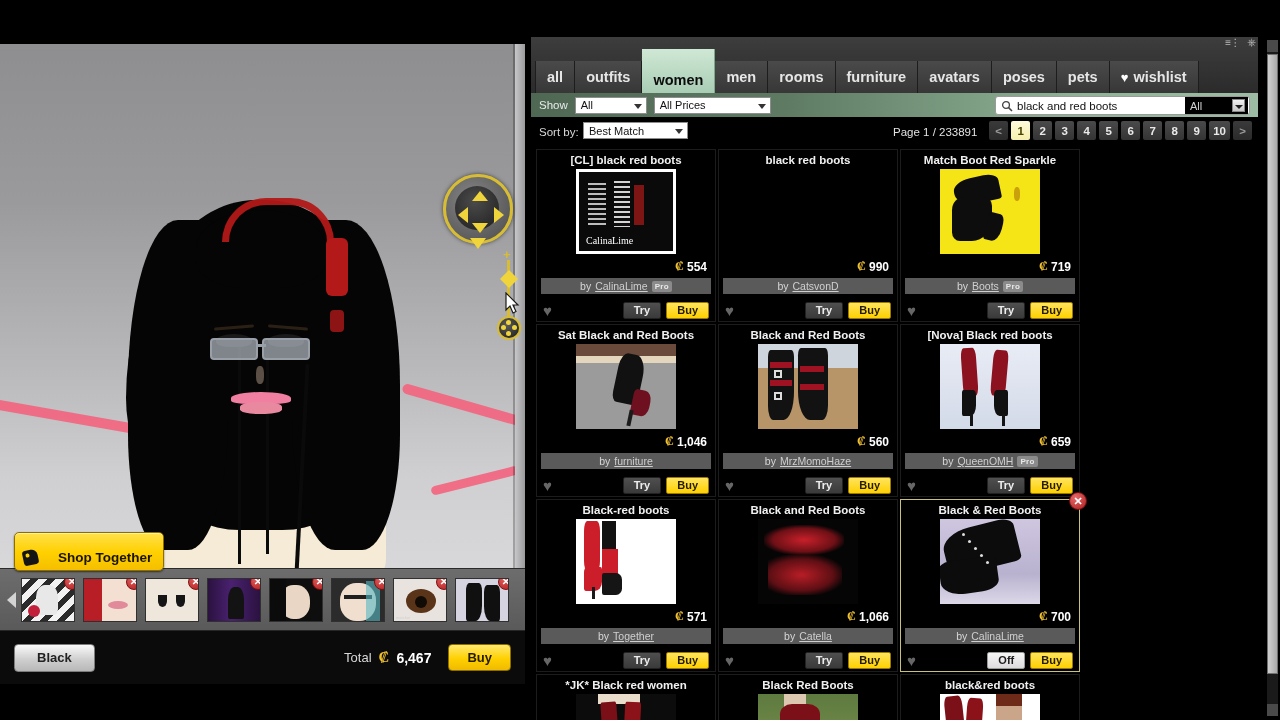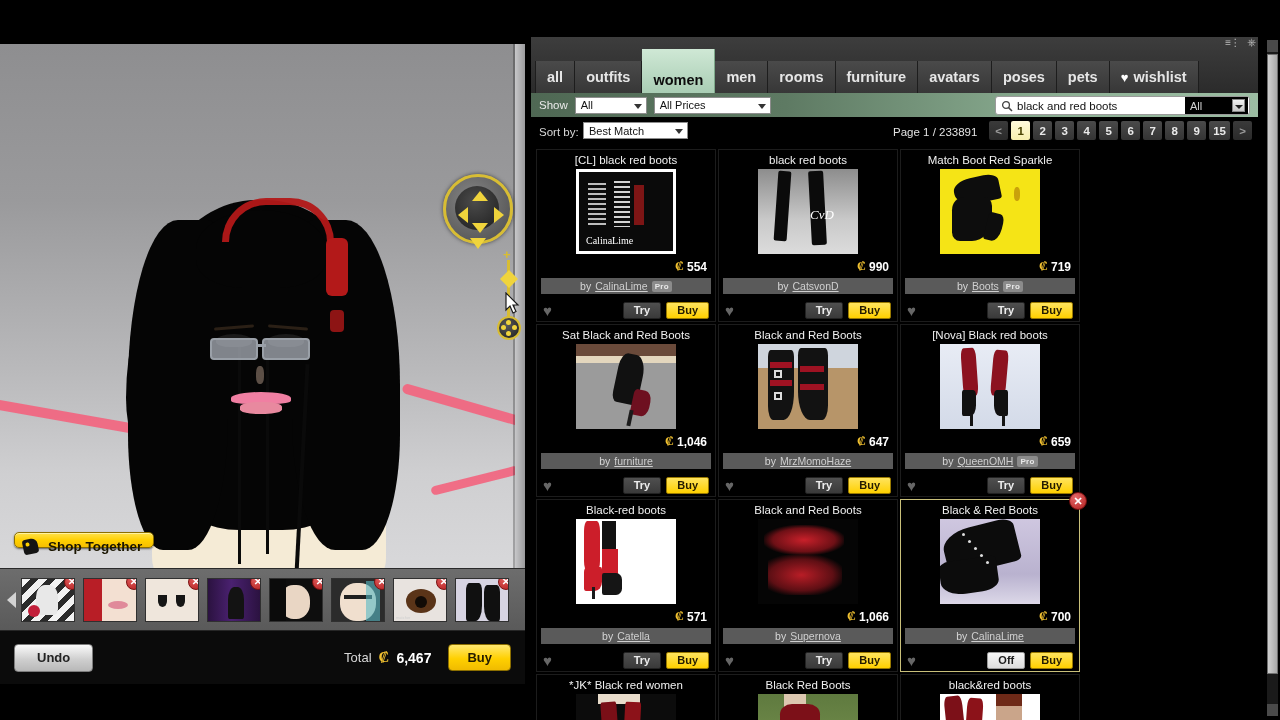--- a/index.html
+++ b/index.html
@@ -24,22 +24,22 @@
   }
   .skin { position: absolute; background: #f5ebd6; }
 
   
   .ribbon {
     position: absolute; background: #f2657f; opacity: .92;
   }
 
   #shop-together {
     position: absolute; left: 14px; top: 532px; z-index: 40;
-    height: 16px; padding: 12px 11px 0 8px;
-    display: flex; align-items: center; gap: 10px;
+    height: 39px; padding: 12px 11px 0 8px;
+    display: flex; align-items: center; gap: 20px;
     background: linear-gradient(#ffe14c 0%, #ffd000 52%, #f5bf00 100%);
     border: 1px solid #8c6f00; border-radius: 5px;
     box-shadow: 0 1px 2px rgba(0,0,0,.55), inset 0 1px 0 #fff3a0;
     color: #1a1500; font-size: 13.5px; font-weight: bold; white-space: nowrap;
     cursor: pointer;
   }
   #shop-together .tagicon {
     width: 15px; height: 15px; background: #141414; border-radius: 3px 6px 3px 3px;
     position: relative; transform: rotate(-12deg);
   }
@@ -219,21 +219,21 @@
     position: absolute; left: 2px; top: 112px; width: 727px;
     display: flex; flex-wrap: wrap; gap: 2px 2px; padding-left: 3px;
   }
   .card {
     position: relative; width: 180px; height: 173px; background: #000;
     border: 1px solid #1c1c1c;
   }
   .card.selected { border: 1px solid #c9c07a; }
   .card-title {
     height: 19px; display: flex; align-items: center; justify-content: center;
-    color: #f0f0f0; font-size: 11.5px; font-weight: normal; text-align: right;
+    color: #f0f0f0; font-size: 11.5px; font-weight: bold; text-align: right;
     overflow: hidden; white-space: nowrap; padding: 0 4px;
   }
   .card-img {
     position: relative; margin: 0 auto; width: 100px; height: 85px;
     overflow: hidden; background: #000;
   }
   .card-price {
     position: absolute; right: 8px; top: 109px; color: #fff; font-size: 12px; font-weight: bold;
     display: flex; align-items: center; gap: 3px;
   }
@@ -424,21 +424,21 @@
       <div class="thumb">
         <div class="art" style="background:#d7d4e2;"></div>
         <div style="position:absolute;left:10px;top:4px;width:16px;height:38px;background:#101010;border-radius:20% 20% 40% 10%;"></div>
         <div style="position:absolute;left:28px;top:6px;width:16px;height:36px;background:#101010;border-radius:20% 20% 10% 40%;"></div>
         <div class="tx">✕</div>
       </div>
     </div>
   </div>
 
   <div id="bottom-bar">
-    <button id="undo-button">Undo</button>
+    <button id="undo-button">Black</button>
     <div id="total-group">
       <span id="total-label">Total</span>
       <span class="credit-c">₡</span>
       <span id="total-amount">6,467</span>
       <button id="buy-total-button">Buy</button>
     </div>
   </div>
 
   <div id="catalog">
 
@@ -513,21 +513,21 @@
         <div class="pg nav">&lt;</div>
         <div class="pg current">1</div>
         <div class="pg">2</div>
         <div class="pg">3</div>
         <div class="pg">4</div>
         <div class="pg">5</div>
         <div class="pg">6</div>
         <div class="pg">7</div>
         <div class="pg">8</div>
         <div class="pg">9</div>
-        <div class="pg">15</div>
+        <div class="pg">10</div>
         <div class="pg nav">&gt;</div>
       </div>
     </div>
 
     <div id="grid">
 
       <div class="card">
         <div class="card-title">[CL] black red boots</div>
         <div class="card-img">
           <div class="art" style="background:#0a0a0a;border:3px solid #fff;"></div>
@@ -547,26 +547,20 @@
         </div>
         <div class="card-actions">
           <span class="wish-heart">♥</span>
           <div class="btn-try">Try</div>
           <div class="btn-buy">Buy</div>
         </div>
       </div>
 
       <div class="card">
         <div class="card-title">black red boots</div>
-        <div class="card-img">
-          <div class="art" style="background:linear-gradient(#8d8d8d,#c9c9c9 60%,#dcdcdc);"></div>
-          <div style="position:absolute;left:18px;top:2px;width:13px;height:70px;background:#0b0b0b;border-radius:2px;transform:rotate(4deg);"></div>
-          <div style="position:absolute;left:52px;top:2px;width:15px;height:74px;background:#0b0b0b;border-radius:2px;transform:rotate(-3deg);"></div>
-          <div style="position:absolute;left:52px;top:38px;color:#fff;font-size:13px;font-style:italic;font-family:'Liberation Serif',serif;">CvD</div>
-        </div>
         <div class="card-price">
           <span class="credit-c">₡</span>
           <span>990</span>
         </div>
         <div class="card-author">
           <span>by</span>
           <a href="#">CatsvonD</a>
         </div>
         <div class="card-actions">
           <span class="wish-heart">♥</span>
@@ -631,21 +625,21 @@
           <div style="position:absolute;left:40px;top:4px;width:30px;height:72px;background:#121212;border-radius:10% 10% 20% 40%;"></div>
           <div style="position:absolute;left:12px;top:18px;width:22px;height:6px;background:#9e1222;"></div>
           <div style="position:absolute;left:12px;top:36px;width:22px;height:6px;background:#9e1222;"></div>
           <div style="position:absolute;left:42px;top:22px;width:24px;height:6px;background:#9e1222;"></div>
           <div style="position:absolute;left:42px;top:40px;width:24px;height:6px;background:#9e1222;"></div>
           <div style="position:absolute;left:16px;top:26px;width:8px;height:8px;border:2px solid #ddd;"></div>
           <div style="position:absolute;left:16px;top:48px;width:8px;height:8px;border:2px solid #ddd;"></div>
         </div>
         <div class="card-price">
           <span class="credit-c">₡</span>
-          <span>647</span>
+          <span>560</span>
         </div>
         <div class="card-author">
           <span>by</span>
           <a href="#">MrzMomoHaze</a>
         </div>
         <div class="card-actions">
           <span class="wish-heart">♥</span>
           <div class="btn-try">Try</div>
           <div class="btn-buy">Buy</div>
         </div>
@@ -688,21 +682,21 @@
           <div style="position:absolute;left:26px;top:30px;width:16px;height:28px;background:#cc1e2a;"></div>
           <div style="position:absolute;left:26px;top:54px;width:20px;height:22px;background:#151515;border-radius:10% 30% 30% 10%;"></div>
           <div style="position:absolute;left:16px;top:68px;width:3px;height:12px;background:#1a1a1a;"></div>
         </div>
         <div class="card-price">
           <span class="credit-c">₡</span>
           <span>571</span>
         </div>
         <div class="card-author">
           <span>by</span>
-          <a href="#">Catella</a>
+          <a href="#">Together</a>
         </div>
         <div class="card-actions">
           <span class="wish-heart">♥</span>
           <div class="btn-try">Try</div>
           <div class="btn-buy">Buy</div>
         </div>
       </div>
 
       <div class="card">
         <div class="card-title">Black and Red Boots</div>
@@ -710,21 +704,21 @@
           <div class="art" style="background:#050505;"></div>
           <div style="position:absolute;left:6px;top:6px;width:80px;height:30px;background:radial-gradient(ellipse at 50% 50%, #c8202a 0%, #6e1016 55%, rgba(0,0,0,0) 75%);"></div>
           <div style="position:absolute;left:10px;top:36px;width:74px;height:40px;background:radial-gradient(ellipse at 45% 50%, #b81d26 0%, #5e0f14 55%, rgba(0,0,0,0) 78%);"></div>
         </div>
         <div class="card-price">
           <span class="credit-c">₡</span>
           <span>1,066</span>
         </div>
         <div class="card-author">
           <span>by</span>
-          <a href="#">Supernova</a>
+          <a href="#">Catella</a>
         </div>
         <div class="card-actions">
           <span class="wish-heart">♥</span>
           <div class="btn-try">Try</div>
           <div class="btn-buy">Buy</div>
         </div>
       </div>
 
       <div class="card selected">
         <div class="card-close">✕</div>

